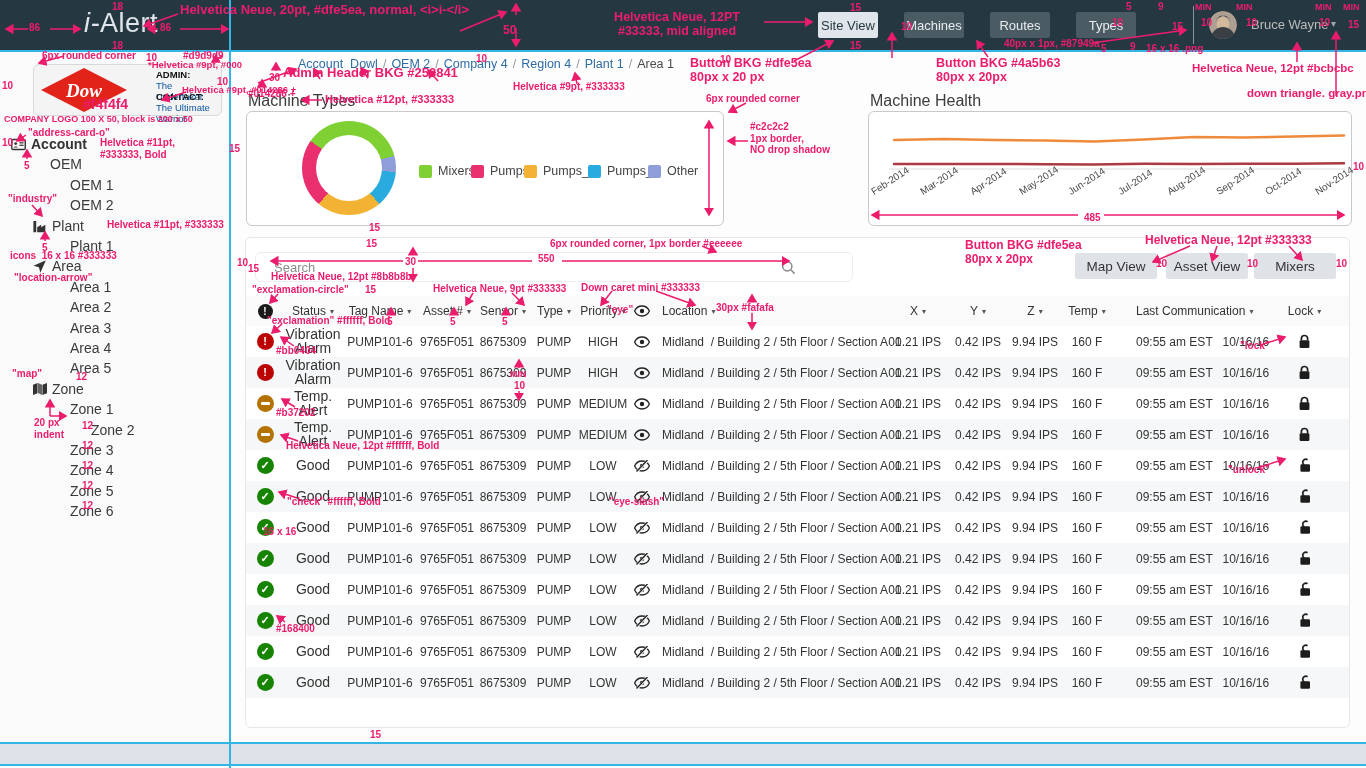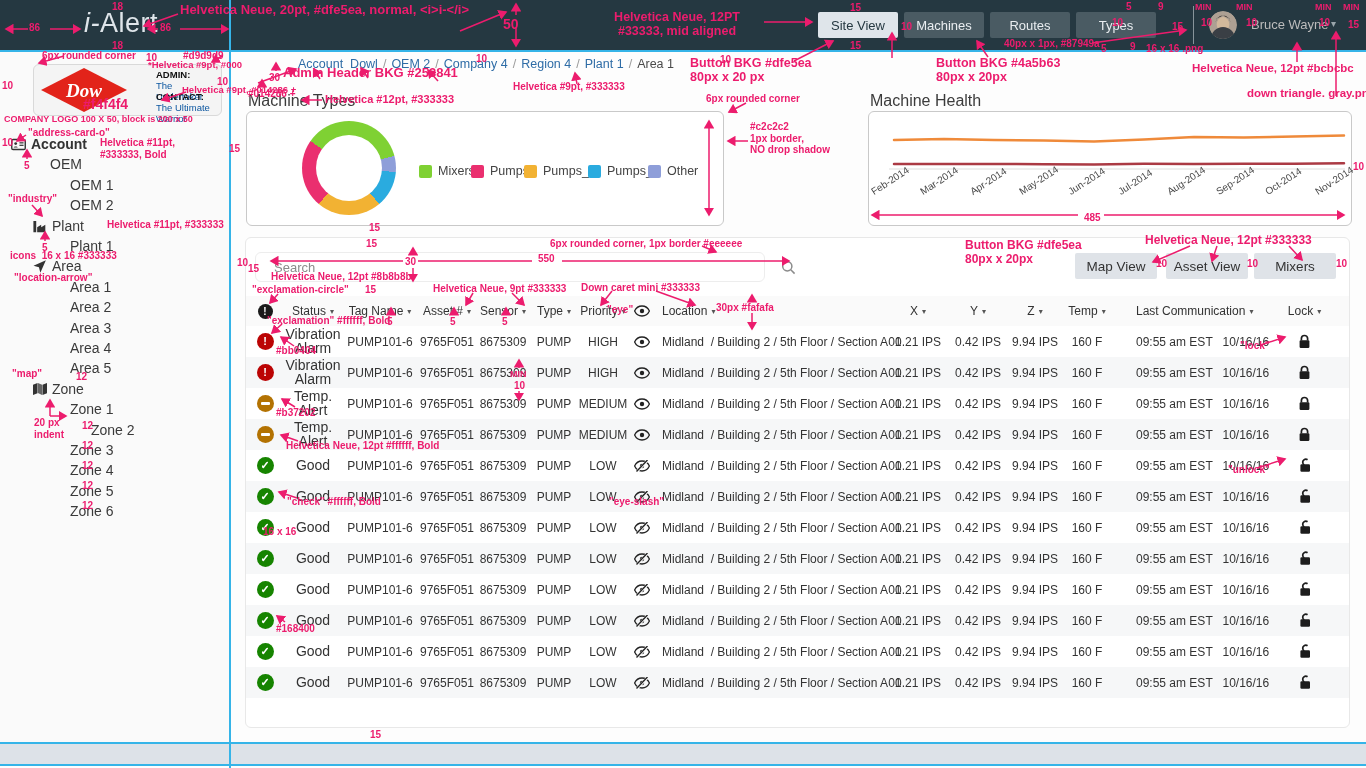--- a/index.html
+++ b/index.html
@@ -2,21 +2,21 @@
 <html><head>
 <meta charset="utf-8">
 <style>
   html,body{margin:0;padding:0;background:#e9e9e9;}
   .stage{position:relative;width:1366px;height:768px;overflow:hidden;background:#fdfdfd;
          font-family:"Liberation Sans",sans-serif;-webkit-font-smoothing:antialiased;}
   
   .topbar{position:absolute;left:0;top:0;width:1366px;height:50px;background:#253841;z-index:1;}
   .logo{position:absolute;left:84px;top:8px;font-size:27px;color:#dfe5ea;letter-spacing:.5px;}
   .logo i{font-style:italic;}
-  .navbtn{position:absolute;top:12px;width:80px;height:26px;border-radius:2px;background:#4a5b63;
+  .navbtn{position:absolute;top:12px;width:60px;height:26px;border-radius:2px;background:#4a5b63;
           color:#e9edf0;font-size:13px;display:flex;align-items:center;justify-content:center;cursor:pointer;}
   .navbtn.active{background:#dfe5ea;color:#253841;}
   .usep{position:absolute;left:1193px;top:6px;width:1px;height:38px;background:#87949a;}
   .avatar{position:absolute;left:1209px;top:11px;width:28px;height:28px;border-radius:50%;overflow:hidden;}
   .uname{position:absolute;left:1251px;top:17px;font-size:13px;color:#bcbcbc;}
   .ucaret{position:absolute;left:1331px;top:18px;font-size:10px;color:#9aa5ab;}
   
   .guide{position:absolute;background:#35b4e8;z-index:55;pointer-events:none;}
   .footerstrip{position:absolute;left:0;top:744px;width:1366px;height:21px;background:#dde2e8;}
   
@@ -37,21 +37,21 @@
   .sectitle{position:absolute;font-size:16px;color:#3b3b3b;z-index:2;}
   .card{position:absolute;background:#fff;border:1px solid #c9c9c9;border-radius:6px;z-index:2;}
   .donut{position:absolute;left:55px;top:9px;width:94px;height:94px;border-radius:50%;}
   .dhole{position:absolute;left:14px;top:14px;width:66px;height:66px;border-radius:50%;background:#fff;}
   .lgitem{position:absolute;top:52px;display:flex;align-items:center;font-size:12.5px;color:#444;}
   .lgsw{width:13px;height:13px;border-radius:2px;margin-right:6px;}
   .mlab{position:absolute;font-size:10px;color:#4a4a4a;transform:rotate(-33deg);transform-origin:left bottom;white-space:nowrap;}
   
   .tcard{position:absolute;left:245px;top:237px;width:1103px;height:489px;background:#fff;
          border:1px solid #e8e8e8;border-radius:6px;z-index:2;}
-  .search{position:absolute;left:255px;top:252px;width:510px;height:30px;border:1px solid #ededed;border-radius:6px;
+  .search{position:absolute;left:255px;top:252px;width:598px;height:30px;border:1px solid #ededed;border-radius:6px;
           background:#fff;z-index:3;font-size:13px;color:#7f1d1d;padding:0 30px 0 18px;box-sizing:border-box;outline:none;
           font-family:"Liberation Sans",sans-serif;}
   .search::placeholder{color:#8b8b8b;}
   .mag{position:absolute;left:781px;top:260px;z-index:4;}
   .tbtn{position:absolute;top:253px;width:82px;height:26px;background:#dfe3e8;color:#333;font-size:13.5px;
         display:flex;align-items:center;justify-content:center;border-radius:2px;cursor:pointer;z-index:3;}
   .grid{position:absolute;left:246px;top:296px;width:1103px;z-index:3;}
   .trow{display:grid;grid-template-columns:38px 58px 76px 58px 54px 48px 50px 28px 230px 64px 56px 58px 46px 150px 89px;align-items:center;}
   .thead{height:30px;background:#fafafa;}
   .tdata{height:31px;}
@@ -670,21 +670,21 @@
       <line x1="1257" y1="468" x2="1285" y2="459" stroke="#ec1c6d" stroke-width="1.5" marker-end="url(#mE)"></line>
     </svg>
 
   <div id="anns">
       <div class="ann" style="left: 112px; top: 1px; font-size: 10px;">18</div>
       <div class="ann" style="left: 29px; top: 22px; font-size: 10px;">86</div>
       <div class="ann" style="left: 160px; top: 22px; font-size: 10px;">86</div>
       <div class="ann" style="left: 112px; top: 40px; font-size: 10px;">18</div>
       <div class="ann" style="left: 180px; top: 3px; font-size: 13px;">Helvetica Neue, 20pt, #dfe5ea, normal, &lt;i&gt;i-&lt;/i&gt;</div>
       <div class="ann" style="left: 283px; top: 40px; font-size: 13px; margin-top: 26px;">Admin Header BKG #253841</div>
-      <div class="ann" style="left: 503px; top: 16px; font-size: 14px;">50</div>
+      <div class="ann" style="left: 503px; top: 24px; font-size: 12px;">50</div>
       <div class="ann" style="left: 592px; top: 10px; font-size: 12.5px; width: 170px; text-align: center;">Helvetica Neue, 12PT
 #33333, mid aligned</div>
       <div class="ann" style="left: 850px; top: 2px; font-size: 10px;">15</div>
       <div class="ann" style="left: 901px; top: 21px; font-size: 10px;">10</div>
       <div class="ann" style="left: 850px; top: 40px; font-size: 10px;">15</div>
       <div class="ann" style="left: 1126px; top: 1px; font-size: 10px;">5</div>
       <div class="ann" style="left: 1158px; top: 1px; font-size: 10px;">9</div>
       <div class="ann" style="left: 1112px; top: 17px; font-size: 10px;">10</div>
       <div class="ann" style="left: 1172px; top: 21px; font-size: 10px;">15</div>
       <div class="ann" style="left: 1195px; top: 2px; font-size: 9px;">MIN</div>

